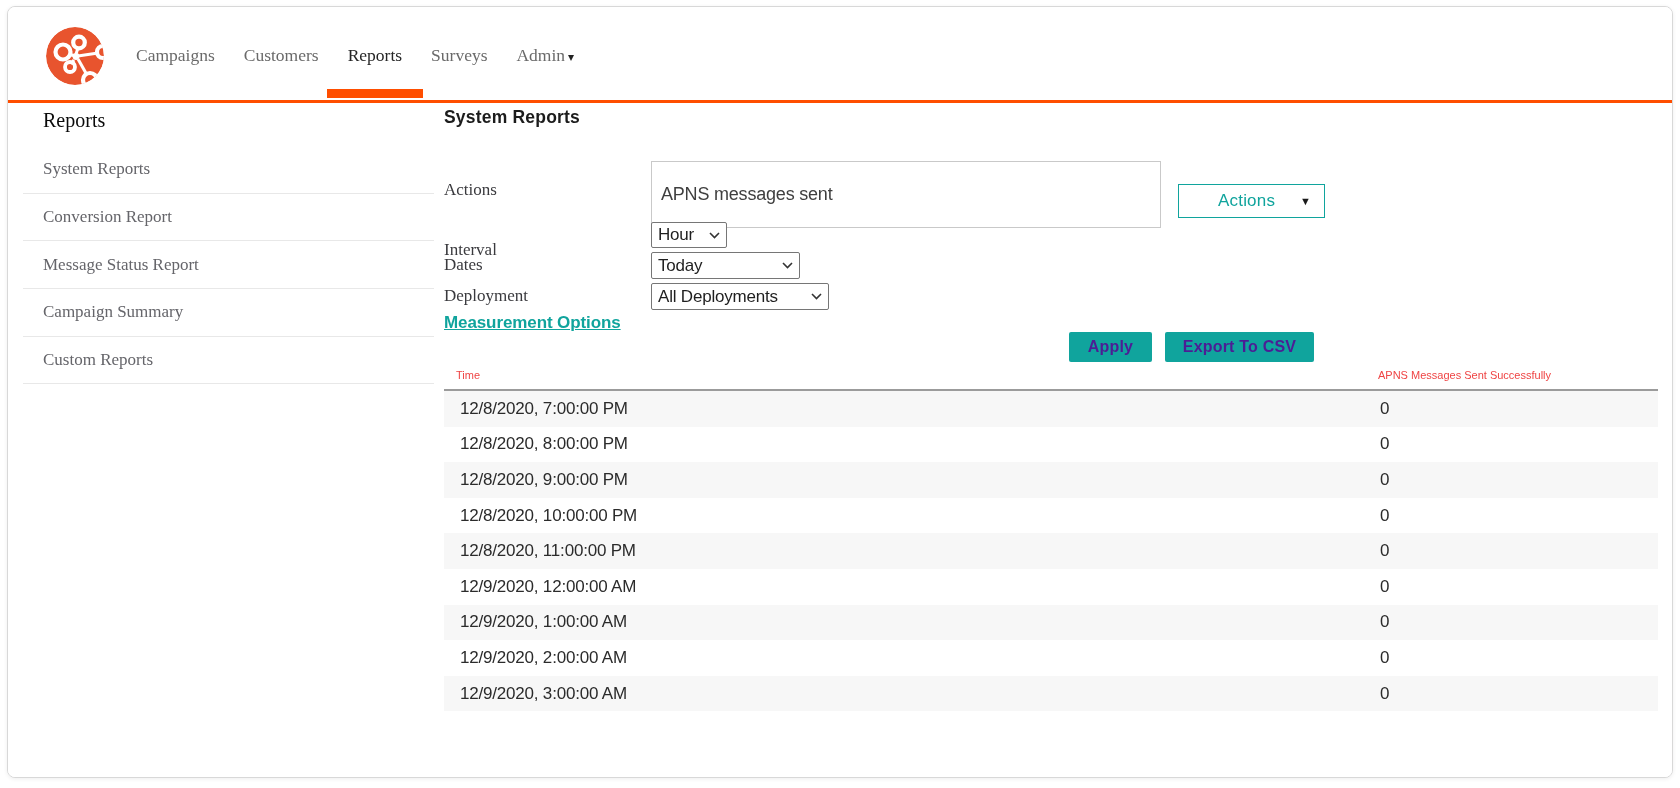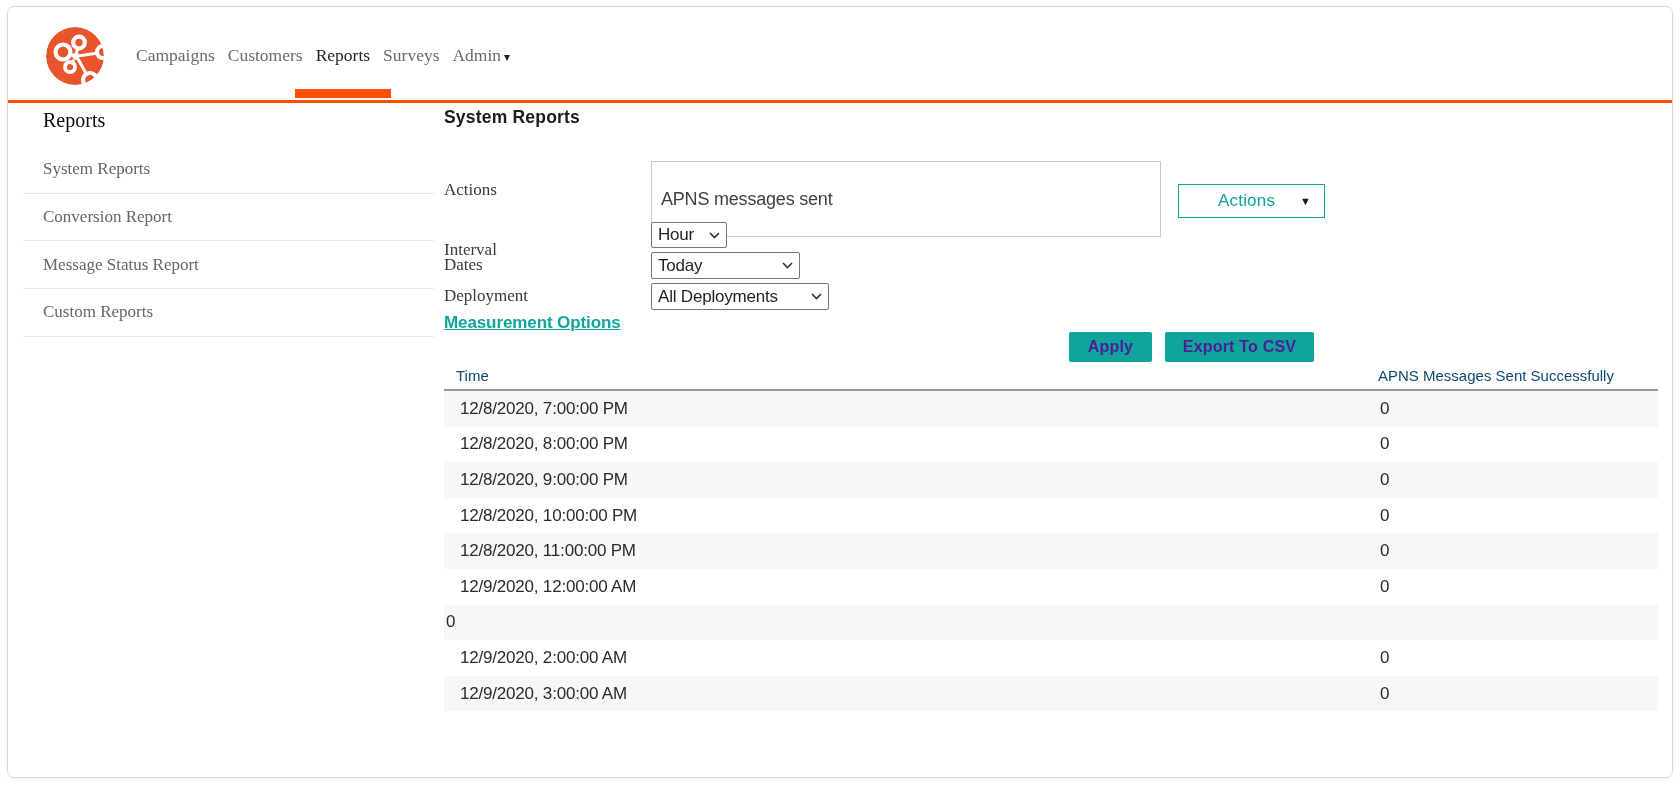--- a/index.html
+++ b/index.html
@@ -11,21 +11,21 @@
     position:absolute; left:7px; top:6px; right:7px; bottom:10px;
     background:#fff; border:1px solid #d8d8d8; border-radius:8px;
     box-shadow:0 1px 4px rgba(0,0,0,.07); overflow:hidden;
   }
 
   
   .navbar { position:absolute; left:0; right:0; top:0; height:96px; background:#fff; border-bottom:3px solid #ff4e00; }
   .logo { position:absolute; left:38px; top:20px; width:58px; height:58px; }
   .nav-items {
     position:absolute; left:128px; top:0; height:96px;
-    display:flex; align-items:center; gap:13px;
+    display:flex; align-items:center; gap:29px;
     font-family:"Liberation Serif", serif; font-size:17.5px; color:#6a6a6a;
     list-style:none;
     justify-content:center;
   }
   .nav-item { cursor:pointer; white-space:nowrap; }
   .nav-item.active { position:relative; color:#262626; }
   .tab-indicator {
     position:absolute; left:50%; transform:translateX(-50%);
     bottom:-32px; width:96px; height:9px; background:#ff4e00;
   }
@@ -48,21 +48,21 @@
   .form-label {
     position:absolute; left:0; font-family:"Liberation Serif", serif;
     font-size:17px; color:#3a3a3e; white-space:nowrap;
   }
   .lbl-report { top:74px; }
   .lbl-interval { top:134px; }
   .lbl-dates { top:149px; }
   .lbl-deployment { top:180px; }
 
   .report-input {
-    position:absolute; left:207px; top:55px; width:510px; height:76px;
+    position:absolute; left:207px; top:55px; width:510px; height:67px;
     border:1px solid #c9c9c9; border-radius:0; background:#fff;
     font-family:"Liberation Sans", sans-serif; font-size:18px; color:#3f3f3f;
     padding:0 9px; letter-spacing:-0.2px; outline:none;
   }
 
   .actions-btn {
     position:absolute; left:734px; top:78px; width:147px; height:34px;
     background:#fff; border:1.5px solid #10a49d; display:flex; align-items:center;
     cursor:pointer;
   }
@@ -92,21 +92,21 @@
     font-family:"Liberation Sans", sans-serif; letter-spacing:.2px; cursor:pointer;
   }
   .btn-apply { left:625px; width:83px; }
   .btn-export { left:721px; width:149px; }
 
   
   .report-table { position:absolute; left:0; top:255px; width:1214px; }
   .thead {
     display:grid; grid-template-columns:934px 1fr; align-items:center;
     height:30px; border-bottom:2px solid #9b9b9b;
-    font-size:15px; color:#0c4a6e;
+    font-size:11px; color:#ef4444;
   }
   .th-time { padding-left:12px; }
   .trow {
     display:grid; grid-template-columns:934px 1fr; align-items:center;
     height:35.6px; font-size:17px; color:#2b2b2b; letter-spacing:-0.2px;
   }
   .trow:nth-child(odd) { background:#f7f7f7; }
   .td-time { padding-left:8px; white-space:nowrap;margin-left:8px; }
   .td-value { padding-left:2px; }
 </style>
@@ -153,20 +153,21 @@
         </li>
       </ul>
     </div>
 
     <div class="sidebar">
       <div class="sidebar-title">Reports</div>
       <ul class="sidebar-list">
         <li class="sidebar-item">System Reports</li>
         <li class="sidebar-item">Conversion Report</li>
         <li class="sidebar-item">Message Status Report</li>
+        <li class="sidebar-item">Campaign Summary</li>
         <li class="sidebar-item">Custom Reports</li>
       </ul>
     </div>
 
     <div class="main">
       <div class="main-title">System Reports</div>
 
       <div class="form-label lbl-report">Actions</div>
       <input class="report-input" type="text" value="APNS messages sent" style="">
 
@@ -228,20 +229,21 @@
             </div>
           <div class="trow">
               <span class="td-time">12/8/2020, 11:00:00 PM</span>
               <span class="td-value">0</span>
             </div>
           <div class="trow">
               <span class="td-time">12/9/2020, 12:00:00 AM</span>
               <span class="td-value">0</span>
             </div>
           <div class="trow">
+              <span class="td-time">12/9/2020, 1:00:00 AM</span>
               <span class="td-value">0</span>
             </div>
           <div class="trow">
               <span class="td-time">12/9/2020, 2:00:00 AM</span>
               <span class="td-value">0</span>
             </div>
           <div class="trow">
               <span class="td-time">12/9/2020, 3:00:00 AM</span>
               <span class="td-value">0</span>
             </div>

